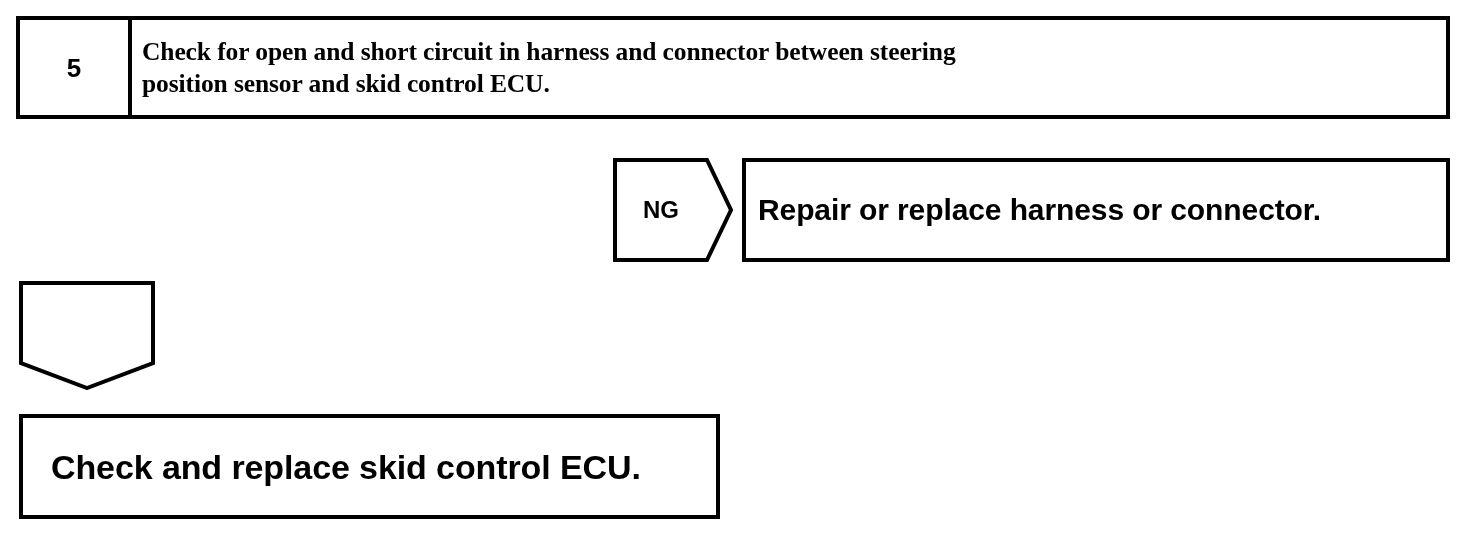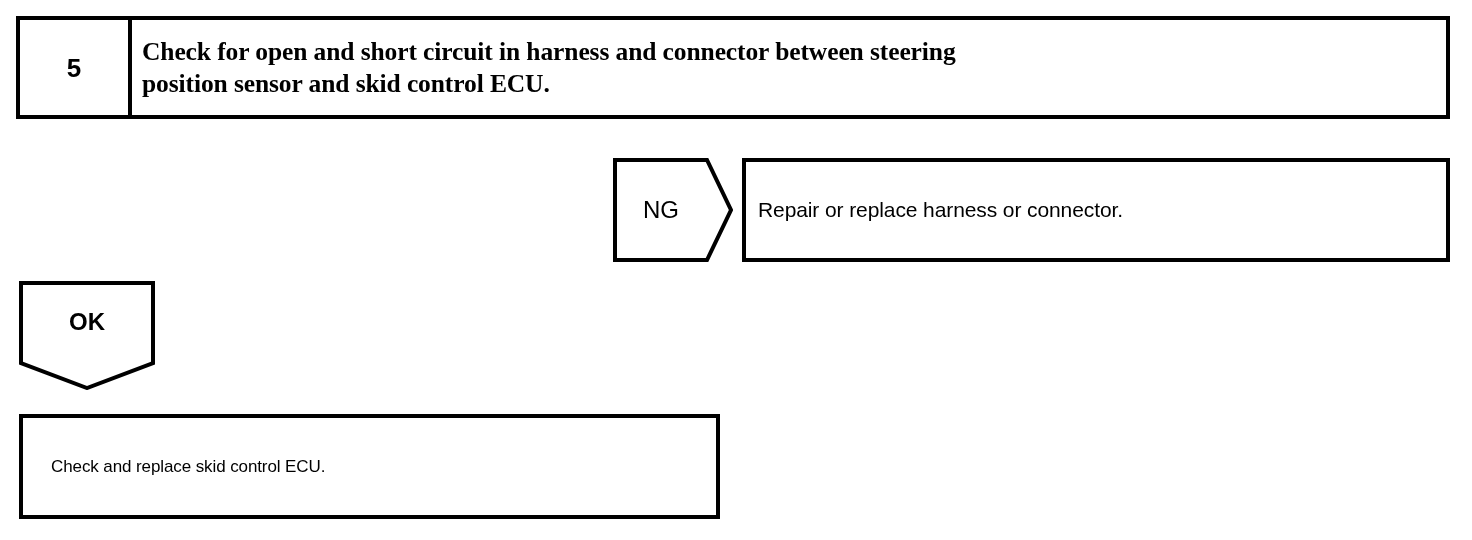--- a/index.html
+++ b/index.html
@@ -74,40 +74,40 @@
   .ng-label {
     position: absolute;
     left: 0;
     top: 0;
     width: 96px;
     height: 104px;
     display: flex;
     align-items: center;
     justify-content: center;
     font-size: 24px;
-    font-weight: normal;
+    font-weight: bold;
     letter-spacing: 0px;
   }
 
   .result-box {
     position: absolute;
     left: 742px;
     top: 158px;
     width: 708px;   
     height: 104px;  
     box-sizing: border-box;
     border: 4px solid #000;
     background: #fff;
     display: flex;
     align-items: center;
     padding-left: 12px;
   }
   .result-text {
-    font-size: 21px;
-    font-weight: normal;
+    font-size: 30px;
+    font-weight: bold;
     line-height: 30px;
     letter-spacing: -0.1px;
   }
 
   
   .ok-tag {
     position: absolute;
     left: 19px;
     top: 281px;
     width: 136px;   
@@ -135,22 +135,22 @@
     width: 701px;   
     height: 105px;  
     box-sizing: border-box;
     border: 4px solid #000;
     background: #fff;
     display: flex;
     align-items: center;
     padding-left: 28px;
   }
   .final-text {
-    font-size: 17px;
-    font-weight: normal;
+    font-size: 34px;
+    font-weight: bold;
     line-height: 30px;
     letter-spacing: -0.1px;
   }
 </style>
 </head>
 <body>
 
 <div class="step-row">
   <div class="step-number-cell">
     <span class="step-number">5</span>
@@ -169,18 +169,17 @@
 </div>
 
 <div class="result-box">
   <span class="result-text">Repair or replace harness or connector.</span>
 </div>
 
 <div class="ok-tag">
   <svg width="136" height="109" viewBox="0 0 136 109">
     <polygon points="2,2 134,2 134,82 68,107 2,82" fill="#ffffff" stroke="#000000" stroke-width="4" stroke-linejoin="miter"></polygon>
   </svg>
-  <div class="ok-label">OK</div>
 </div>
 
 <div class="final-box">
   <span class="final-text">Check and replace skid control ECU.</span>
 </div>
 
 </body></html>

